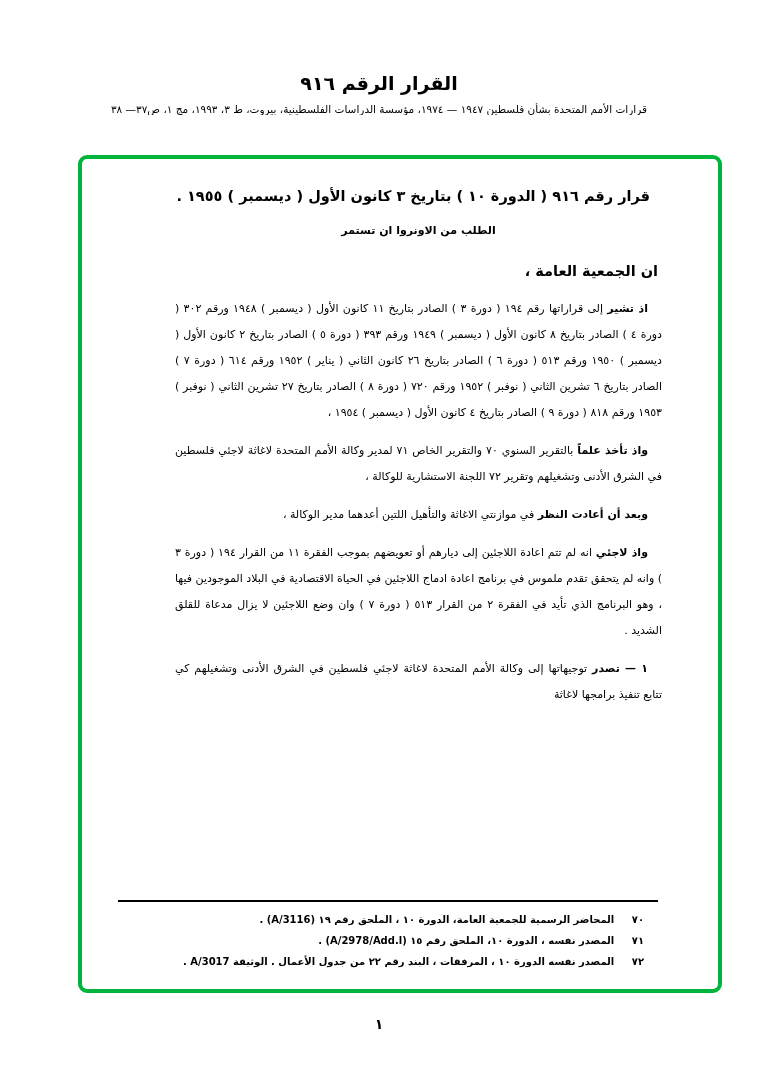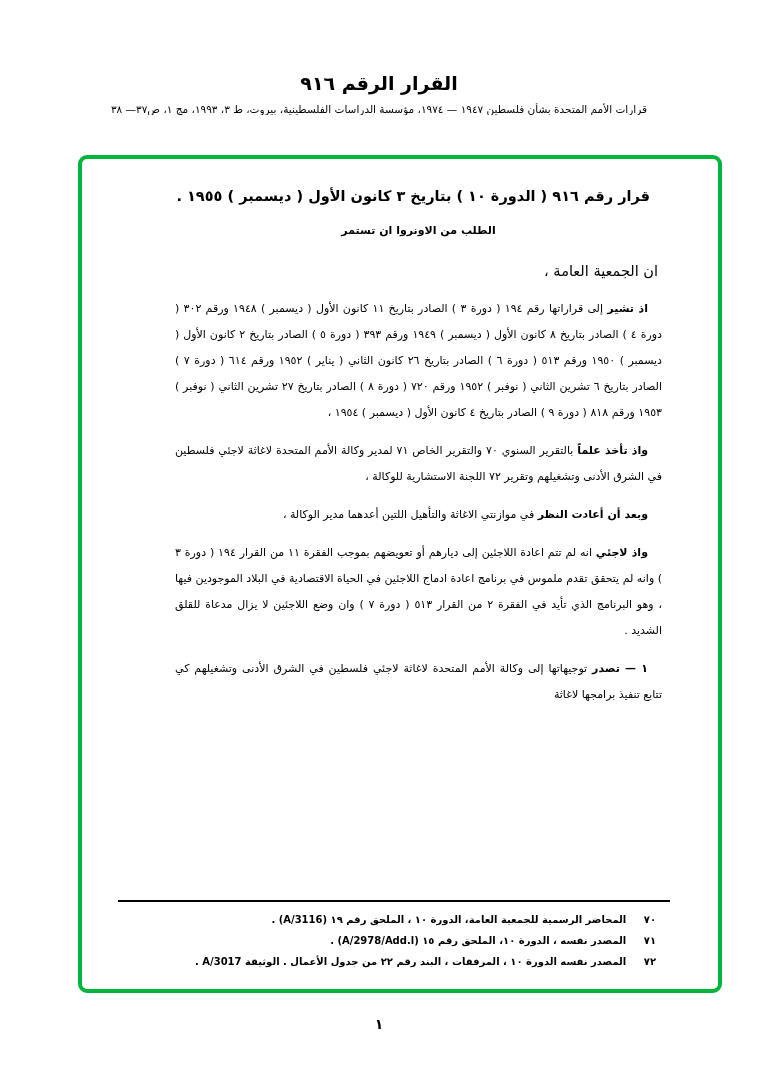--- a/index.html
+++ b/index.html
@@ -67,36 +67,36 @@
   .center-head {
     margin: 4px 0 0 0;
     font-size: 11px;
     font-weight: bold;
     text-align: center;
     line-height: 25px;
   }
   .opening {
     margin: 16px 0 12px 0;
     font-size: 14.5px;
-    font-weight: normal;
+    font-weight: bold;
     line-height: 25px;
     text-indent: 4px;
   }
   .para {
     margin: 12px 0 0 0;
     font-size: 11px;
     line-height: 26px;
     text-align: justify;
     text-indent: 14px;
   }
   .para .lead { font-weight: bold; }
   .fn-block {
     position: absolute;
     left: 36px;
-    right: 48px;
+    right: 60px;
     bottom: 18px;
   }
   .footnote-rule {
     border: 0;
     border-top: 2px solid #000;
     margin: 0 0 8px 0;
   }
   .footnote {
     margin: 2px 0 0 0;
     font-size: 10px;

